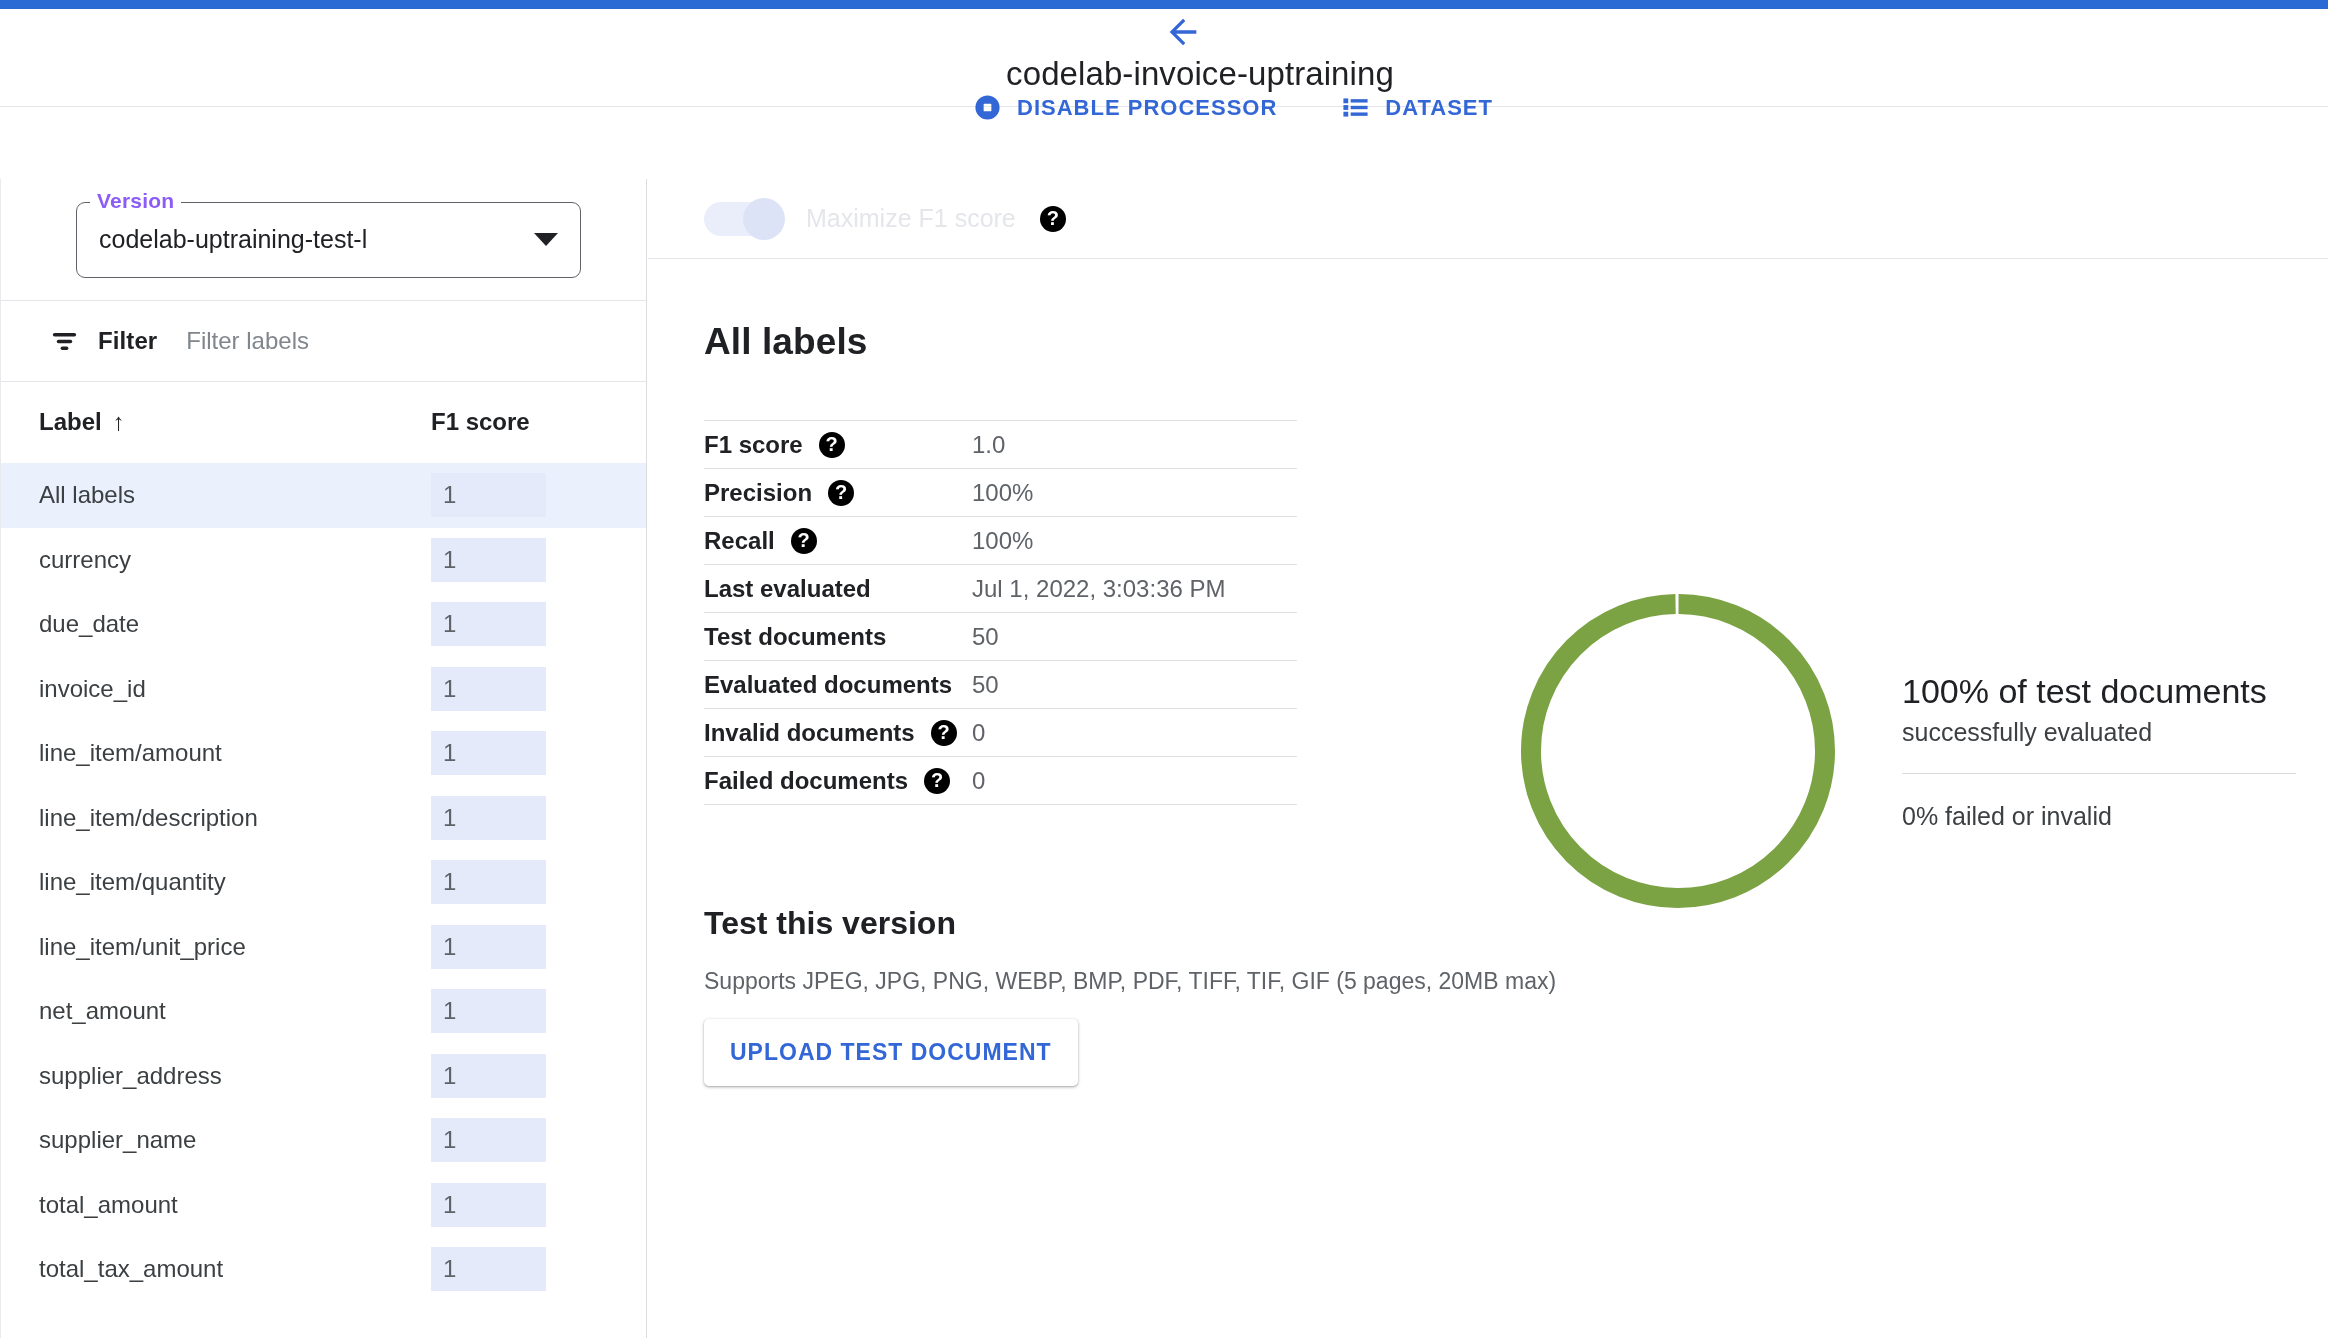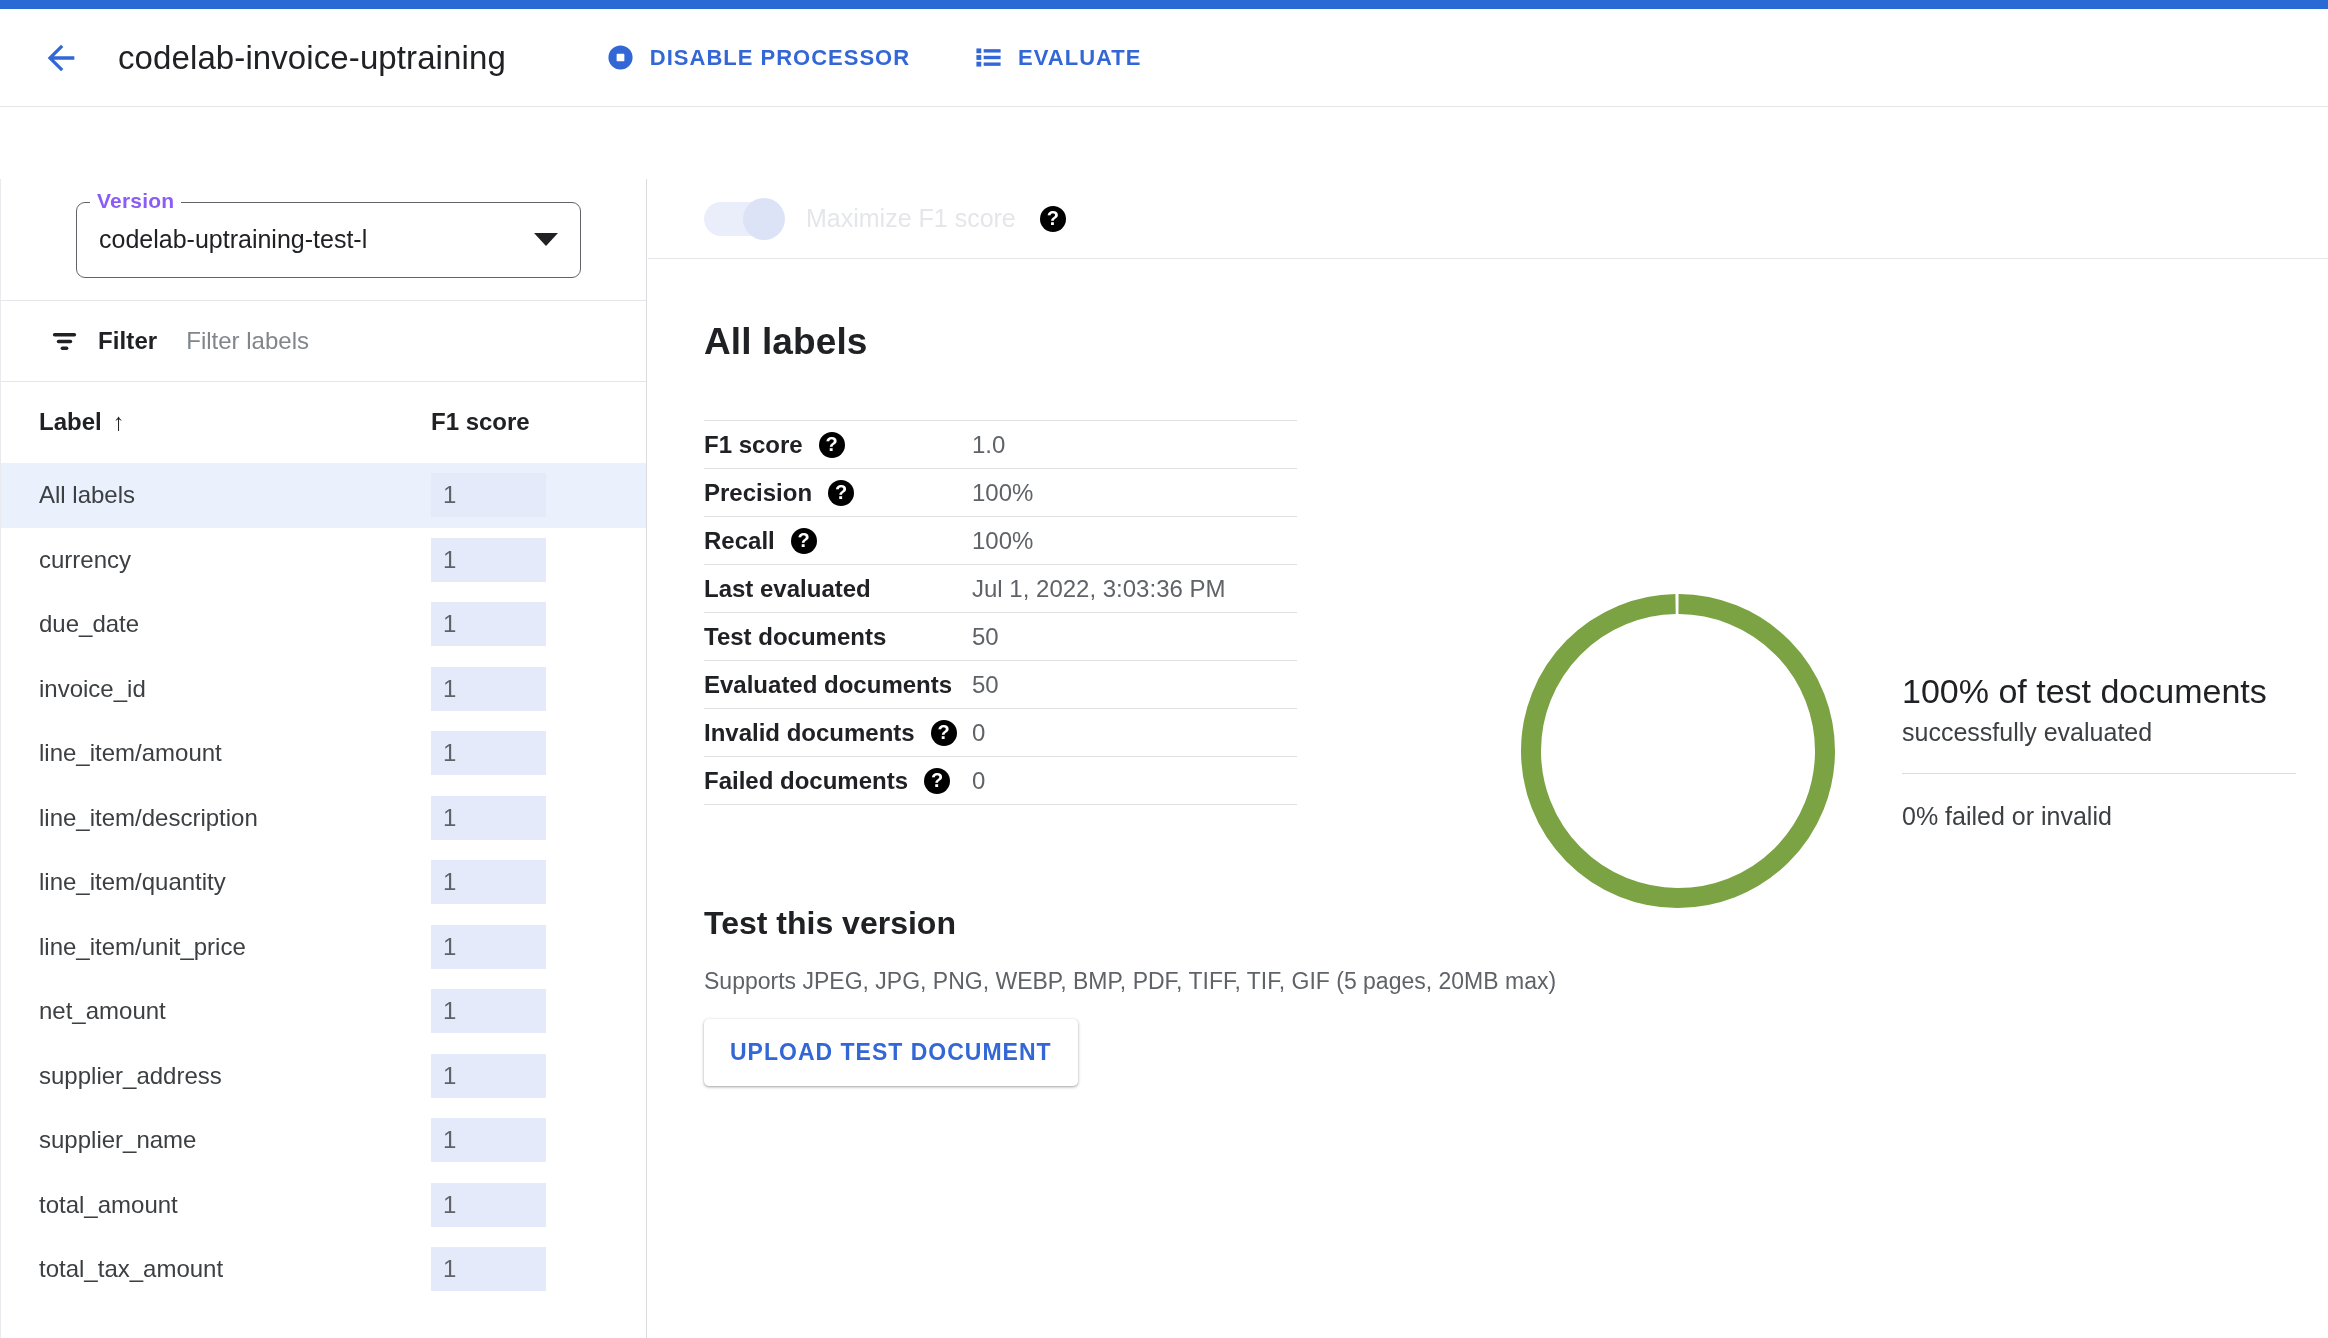--- a/index.html
+++ b/index.html
@@ -34,20 +34,21 @@
   }
 
   
   .header {
     position: absolute; left: 0; top: 9px;
     width: 2328px; height: 98px;
     background: #fff;
     display: flex; align-items: center;
     padding-left: 38px;
     border-bottom: 1px solid #e3e5e8;
+    flex-direction: column;
   }
   .back-arrow {
     width: 46px; height: 46px;
     display: flex; align-items: center; justify-content: center;
     cursor: pointer; flex: 0 0 auto;
   }
   .back-arrow svg { display: block; }
   .page-title {
     font-size: 33px;
     color: #202124;
@@ -410,21 +411,21 @@
         <span class="hdr-icon">
           <svg width="29" height="29" viewBox="0 0 24 24">
             <rect x="2" y="4.5" width="4" height="4" fill="#3367d6"></rect>
             <rect x="8" y="5.1" width="14" height="2.8" fill="#3367d6"></rect>
             <rect x="2" y="10" width="4" height="4" fill="#3367d6"></rect>
             <rect x="8" y="10.6" width="14" height="2.8" fill="#3367d6"></rect>
             <rect x="2" y="15.5" width="4" height="4" fill="#3367d6"></rect>
             <rect x="8" y="16.1" width="14" height="2.8" fill="#3367d6"></rect>
           </svg>
         </span>
-        <span>EVALUATE</span>
+        <span>DATASET</span>
       </button>
     </div>
   </div>
 
 
   <div class="sidebar">
 
     <div class="version-area">
       <div class="select-wrap">
         <div class="select-box">

